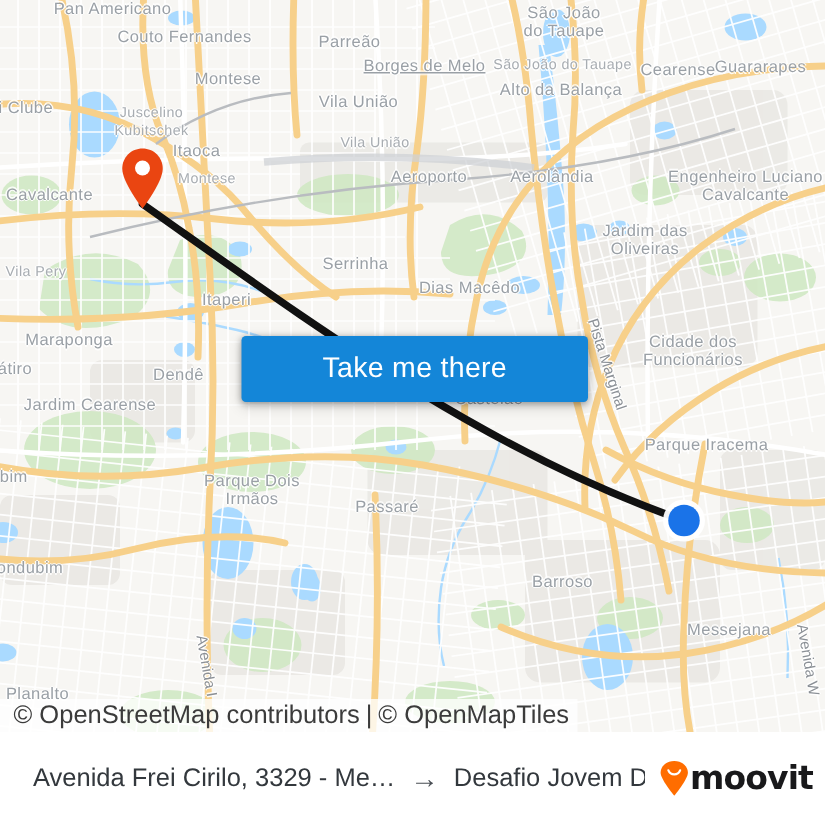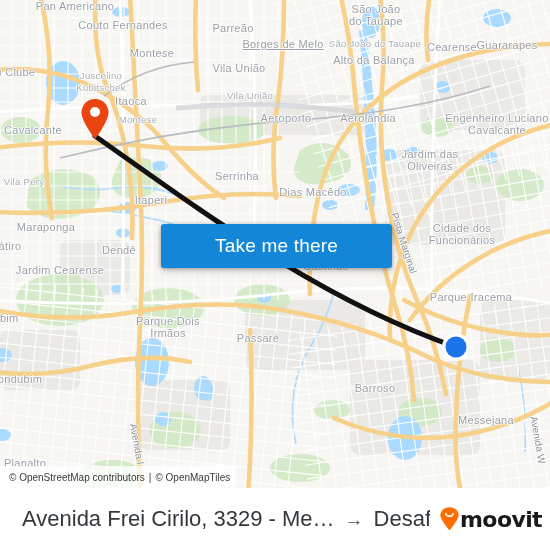--- a/index.html
+++ b/index.html
@@ -106,21 +106,21 @@
   .attrib {
     position: absolute;
     left: 0;
     bottom: 0;
     height: 22px;
     display: flex;
     align-items: center;
     padding: 0 6px 0 9px;
     background: rgba(255,255,255,.78);
     color: #3b3b3b;
-    font-size: 10px;
+    font-size: 17px;
     white-space: pre;
   }
   .attrib .sep { margin: 0 4px; color: #3b3b3b; }
 
   
   .footer {
     position: absolute;
     left: 0;
     top: 488px;
     width: 550px;
@@ -133,21 +133,21 @@
   }
   .trip {
     display: flex;
     align-items: center;
     flex: 1 1 auto;
     min-width: 0;
     overflow: hidden;
   }
   .trip-text {
     color: #33383d;
-    font-size: 22px;
+    font-size: 17px;
     white-space: nowrap;
   }
   .trip-arrow {
     color: #4a4f55;
     font-size: 19px;
     margin: 0 10px;
     flex: 0 0 auto;
     line-height: 1;
   }
   .brand {

